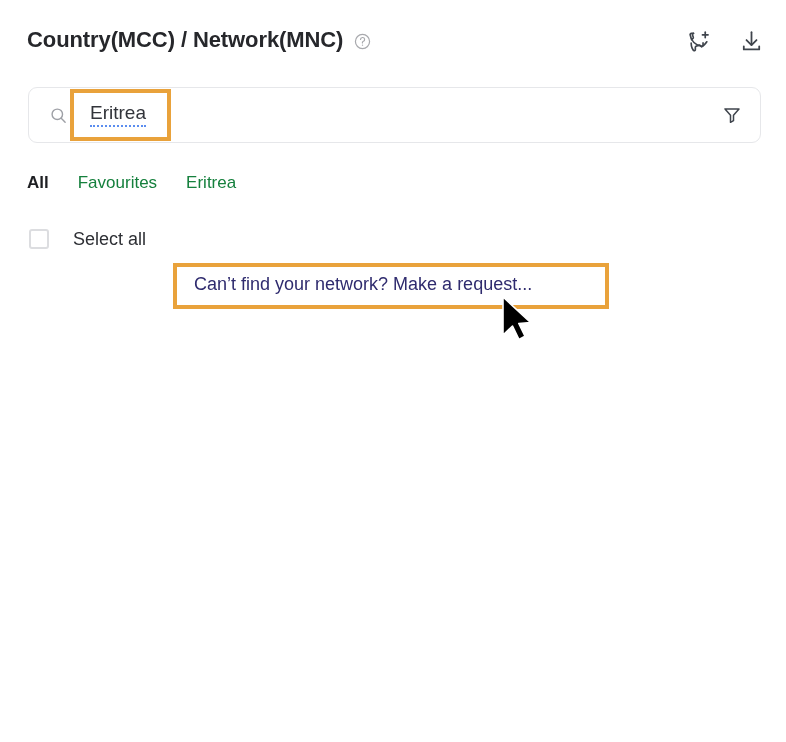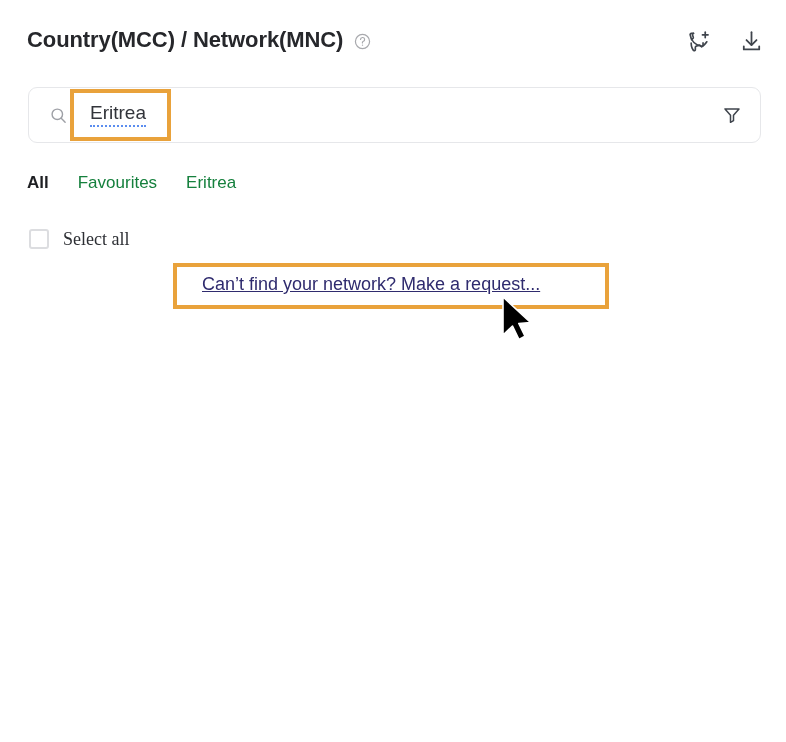--- a/index.html
+++ b/index.html
@@ -143,22 +143,21 @@
     font-weight: 400;
   }
 
   
   .select-all-row {
     position: absolute;
     left: 29px;
     top: 229px;
     display: flex;
     align-items: center;
-    gap: 14px;
-    font-family: Liberation Serif, serif;
+    gap: 24px;
   }
   .checkbox {
     width: 20px;
     height: 20px;
     box-sizing: border-box;
     border: 2px solid #dcdde0;
     border-radius: 3px;
     background: #fff;
     cursor: pointer;
   }
@@ -174,28 +173,27 @@
     left: 173px;
     top: 263px;
     width: 436px;
     height: 46px;
     box-sizing: border-box;
     border: 4px solid #e9a23b;
     background: transparent;
   }
   .request-link {
     position: absolute;
-    left: 202px;
+    left: 194px;
     top: 275px;
     font-size: 18px;
     color: #2f2b6e;
     line-height: 1;
     cursor: pointer;
     white-space: nowrap;
-    text-decoration: underline;
   }
 
   
   .search-annotation {
     position: absolute;
     left: 70px;
     top: 89px;
     width: 101px;
     height: 52px;
     box-sizing: border-box;

